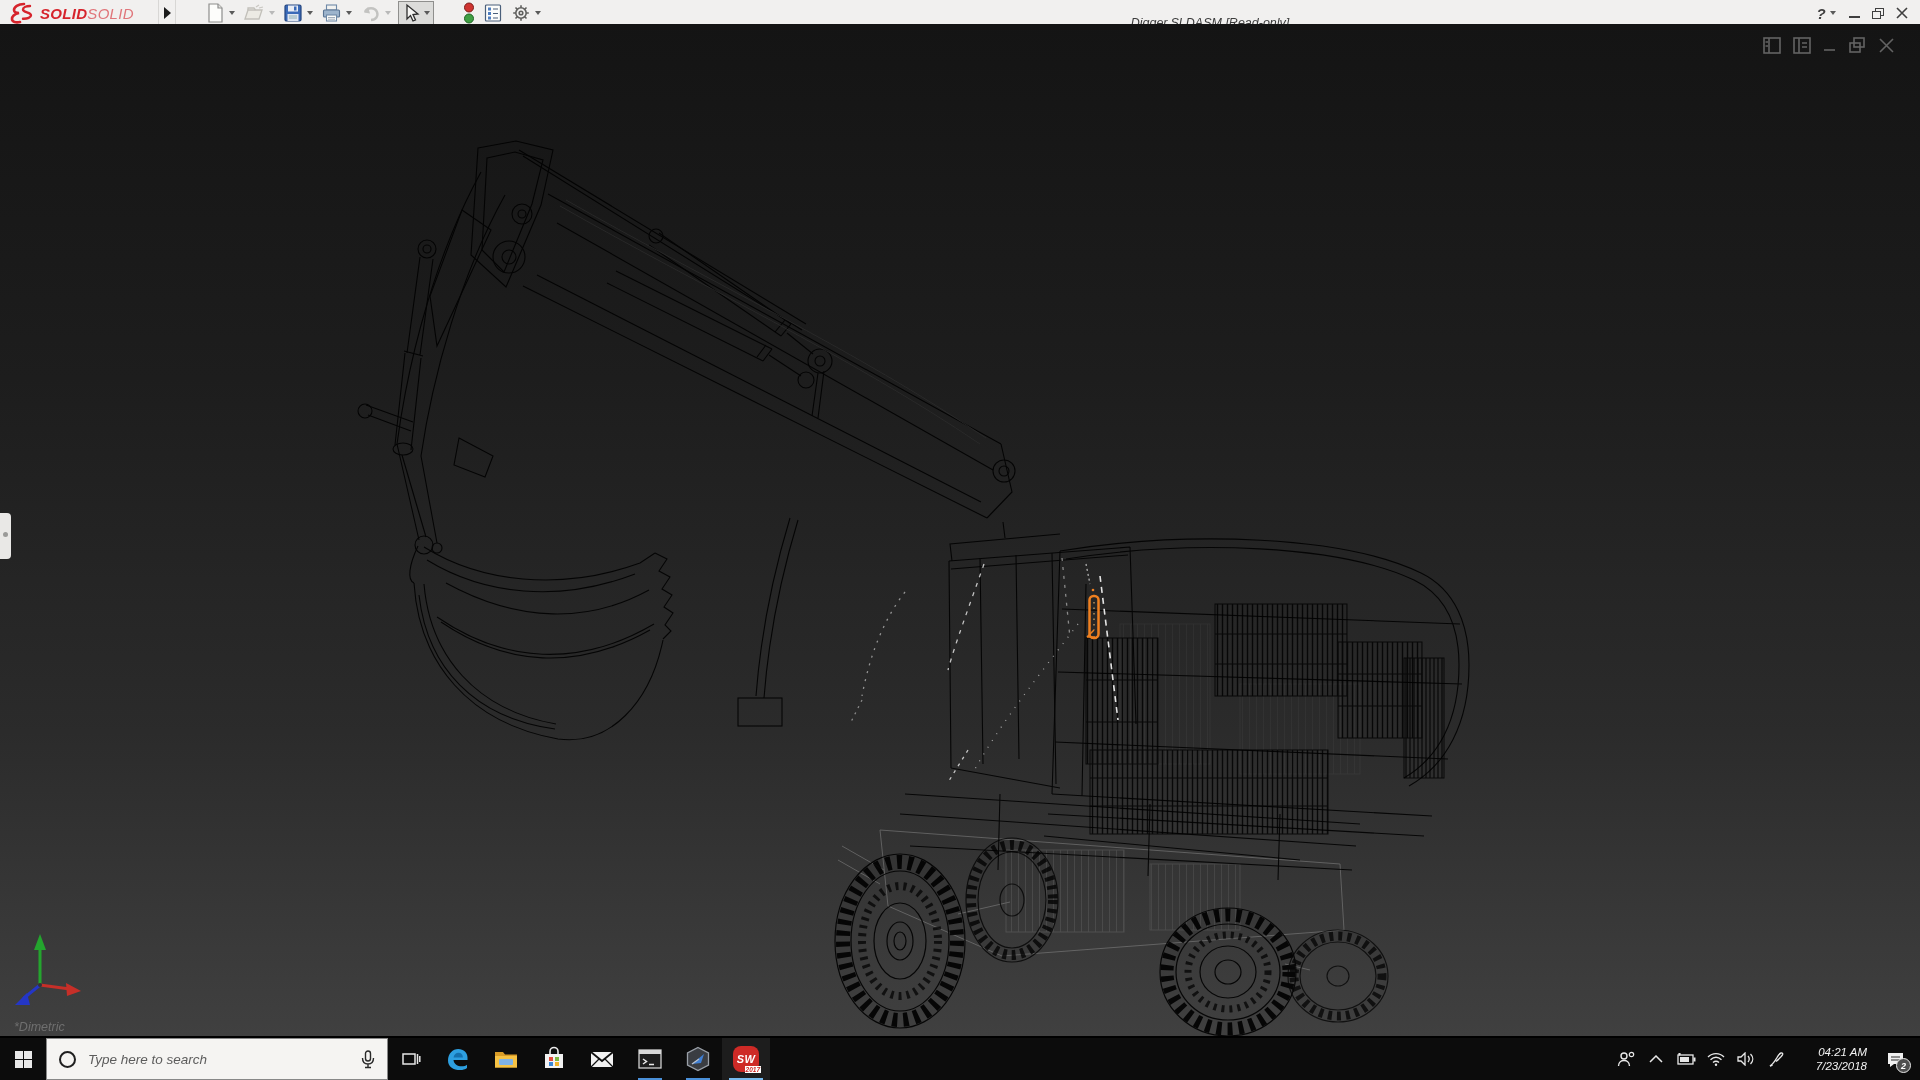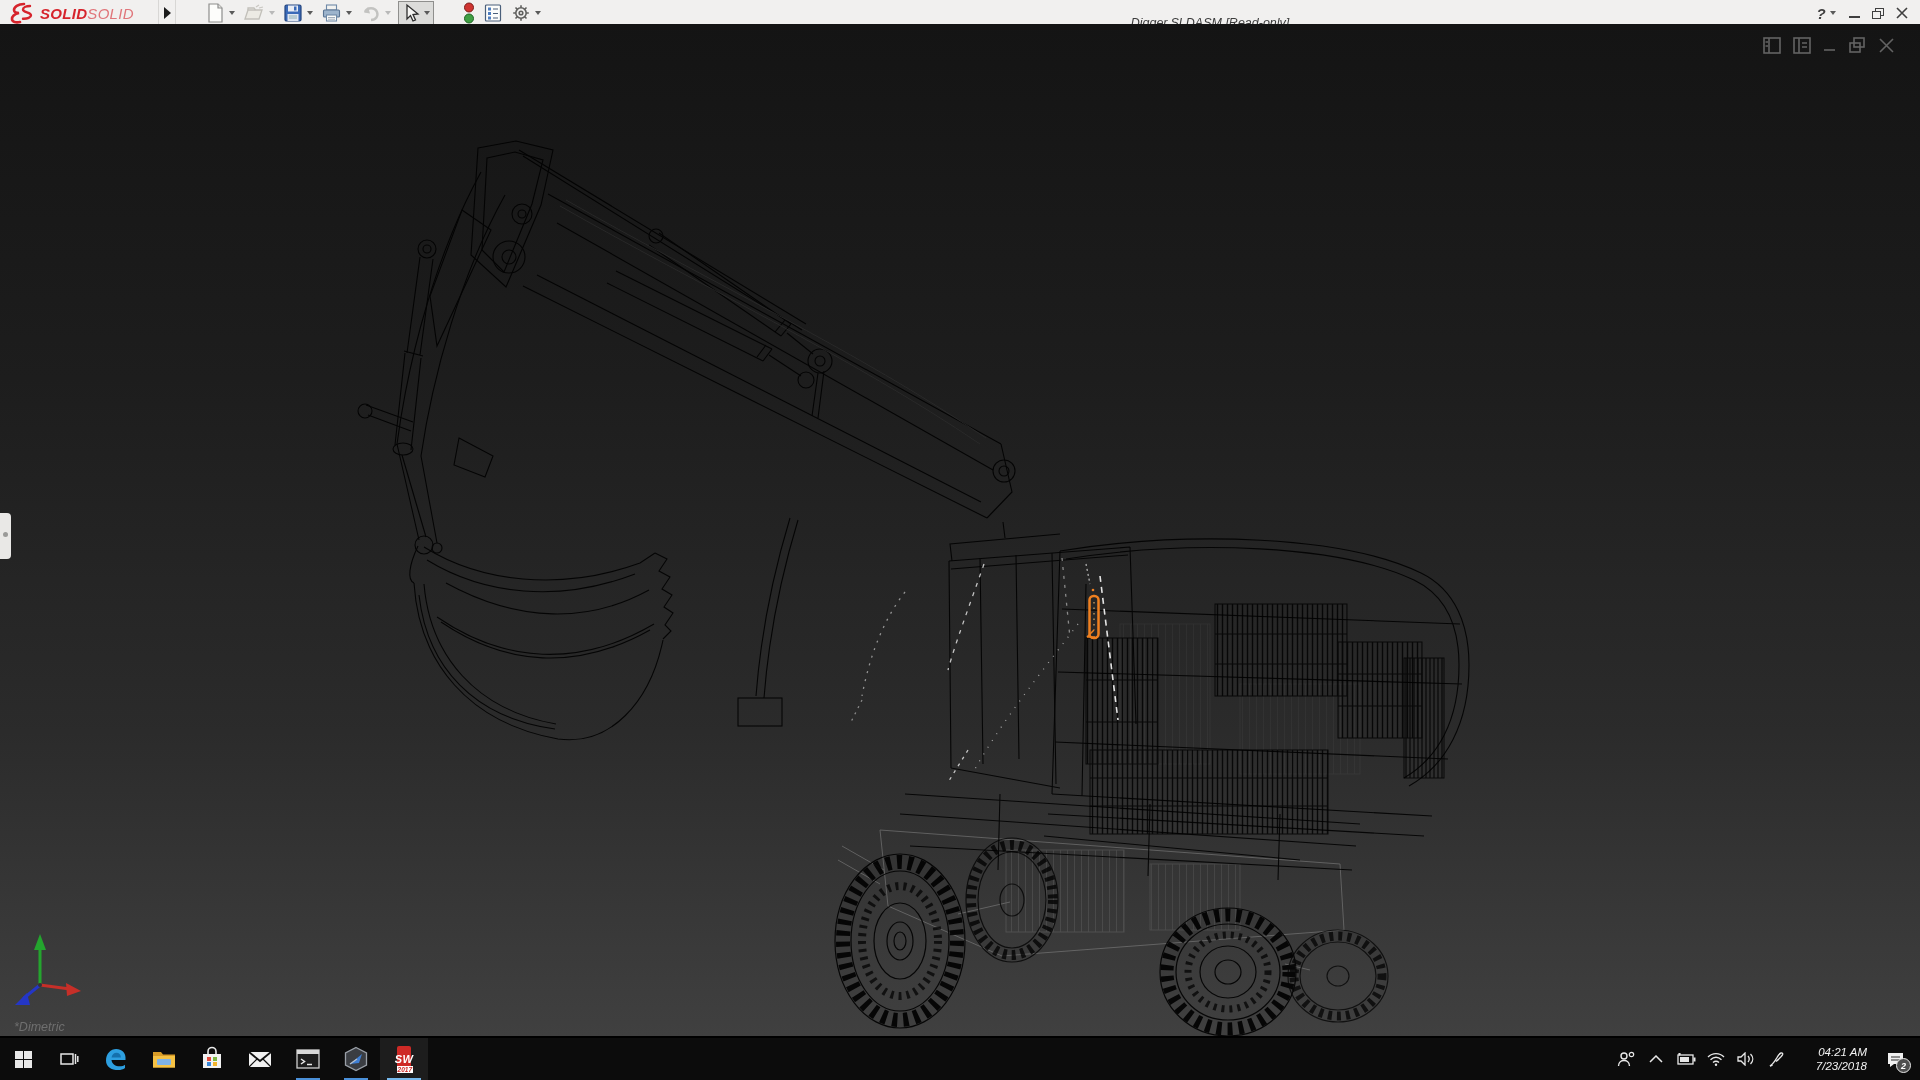--- a/index.html
+++ b/index.html
@@ -57,21 +57,21 @@
   .cortana-ring { width:17px; height:17px; border:2.5px solid #1f1f1f; border-radius:50%;
     margin:0 12px 0 12px; }
   .search-text { font-size:13.5px; color:#5c5c5c; flex:1; }
   .mic { margin-right:12px; }
   .taskview { width:46px; display:flex; align-items:center; justify-content:center; }
   .apps { display:flex; }
   .app { position:relative; width:48px; display:flex; align-items:center; justify-content:center; }
   .app.active { background:rgba(255,255,255,0.07); }
   .app .runbar { position:absolute; bottom:0; left:12px; right:12px; height:2px; background:#4a90d9; }
   .app.active .runbar { left:7px; right:7px; background:#76b9ed; }
-  .sw-badge { position:relative; width:14px; height:26px; background:#ce2a26; border-radius:2px;
+  .sw-badge { position:relative; width:26px; height:26px; background:#ce2a26; border-radius:8px;
     display:flex; align-items:center; justify-content:center; }
   .sw-badge .sw-txt { color:#fff; font-weight:bold; font-size:11px; letter-spacing:0.5px; }
   .sw-badge .sw-year { position:absolute; bottom:-1px; right:-2px; background:#fff; color:#ce2a26;
     font-size:6.5px; font-weight:bold; padding:0 1px; line-height:7px; }
   .tray { margin-left:auto; display:flex; align-items:center; }
   .tray-ic { display:flex; align-items:center; justify-content:center; width:30px; height:42px; }
   .clock { width:70px; text-align:right; color:#f2f2f2; font-size:11.5px; line-height:14px;
     margin:0 8px 0 6px; }
   .notif { position:relative; width:40px; height:42px; display:flex; align-items:center; justify-content:center; }
   .notif .badge { position:absolute; right:4px; bottom:7px; width:15px; height:15px; border-radius:50%;
@@ -384,20 +384,28 @@
 
   <footer class="taskbar">
     <div class="start">
       <svg width="17" height="17" viewBox="0 0 17 17">
         <rect x="0" y="0" width="8" height="8" fill="#e8e8e8"></rect>
           <rect x="9" y="0" width="8" height="8" fill="#e8e8e8"></rect>
         <rect x="0" y="9" width="8" height="8" fill="#e8e8e8"></rect>
           <rect x="9" y="9" width="8" height="8" fill="#e8e8e8"></rect>
       </svg>
     </div>
+    <div class="searchbox">
+      <div class="cortana-ring"></div>
+      <span class="search-text">Type here to search</span>
+      <svg class="mic" width="14" height="19" viewBox="0 0 14 19">
+        <rect x="4.5" y="1" width="5" height="10" rx="2.5" fill="none" stroke="#2a2a2a" stroke-width="1.4"></rect>
+        <path d="M1.5,8 c0,4 2.5,6 5.5,6 c3,0 5.5,-2 5.5,-6 M7,14 v3 M4,17.5 h6" fill="none" stroke="#2a2a2a" stroke-width="1.4"></path>
+      </svg>
+    </div>
     <div class="taskview">
       <svg width="20" height="18" viewBox="0 0 20 18">
         <rect x="2" y="4" width="12" height="10" fill="none" stroke="#e6e6e6" stroke-width="1.5"></rect>
         <path d="M16.5,4 V14 M18.8,6 V12" stroke="#e6e6e6" stroke-width="1.5"></path>
       </svg>
     </div>
 
     <div class="apps">
       <div class="app">
         <svg width="26" height="26" viewBox="0 0 26 26">

